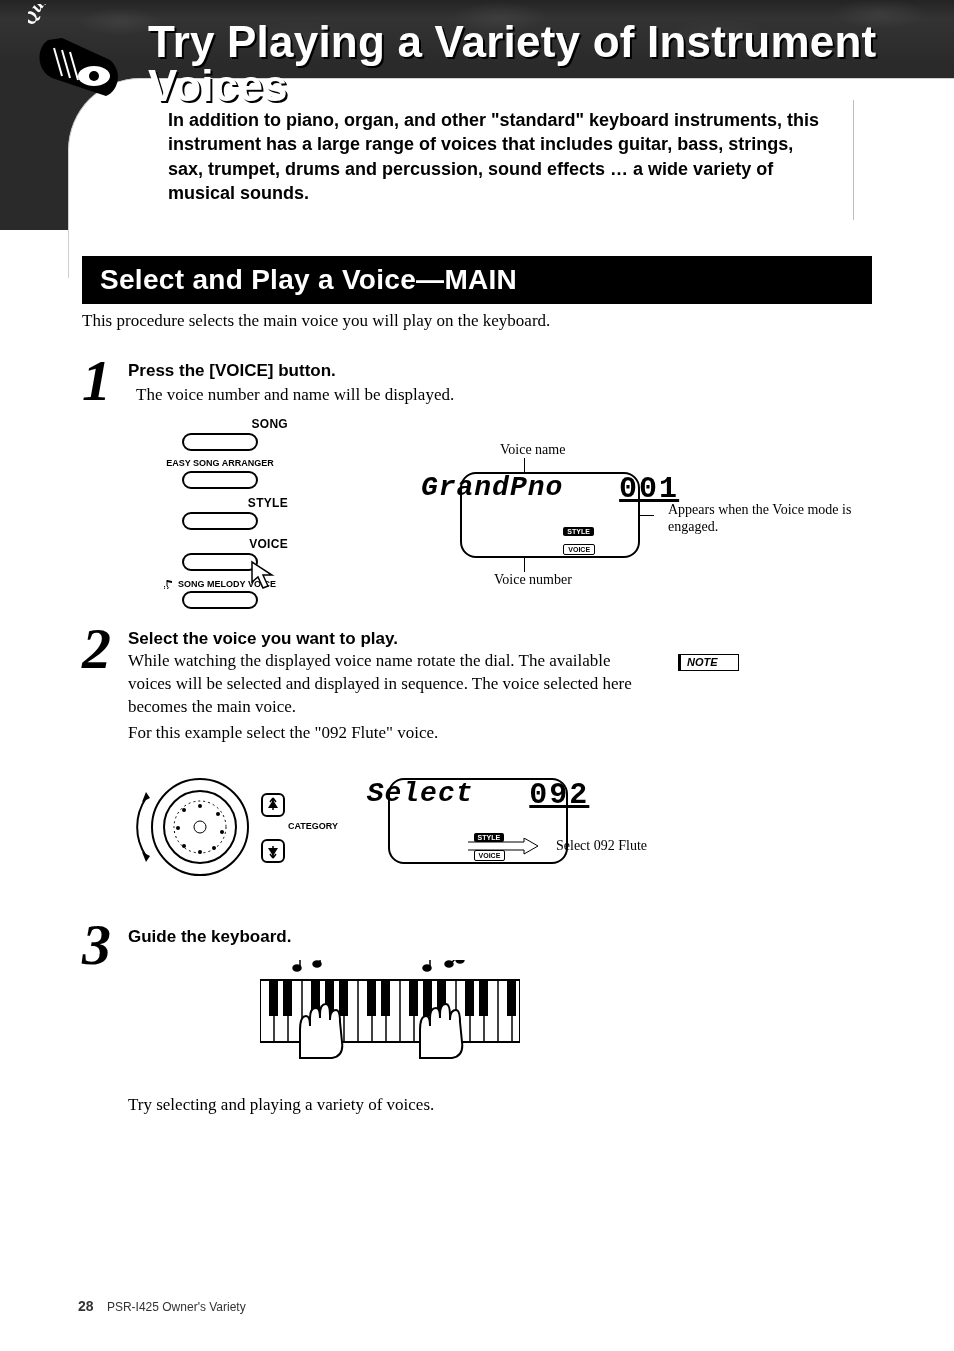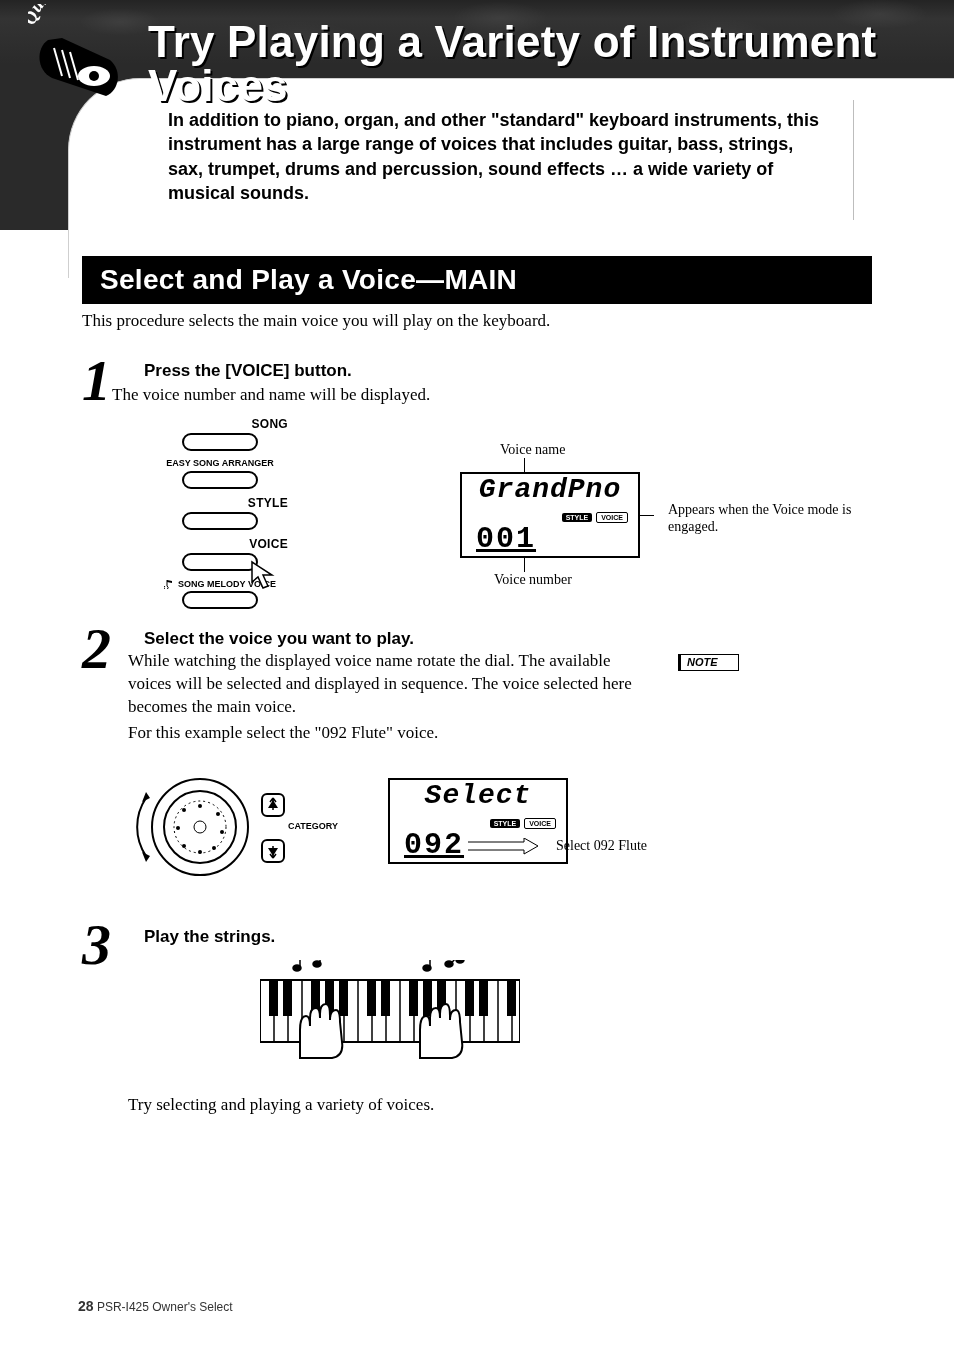--- a/index.html
+++ b/index.html
@@ -1,46 +1,46 @@
 <!DOCTYPE html>
 <html><head>
 <meta charset="utf-8">
 <style>
   * { margin: 0; padding: 0; box-sizing: border-box; }
   body { width: 954px; height: 1351px; background: #fff; font-family: "Times New Roman", serif; position: relative; color: #000; }
-  .sans { font-family: Arial, Helvetica, sans-serif; margin-left: 16px; }
+  .sans { font-family: Arial, Helvetica, sans-serif; }
   .header-band { position: absolute; top: 0; left: 0; width: 954px; height: 230px; background: linear-gradient(180deg, #242424 0%, #333 8%, #2a2a2a 28%); overflow: hidden; }
   .band-swirl { position:absolute; inset:0; background:
      radial-gradient(60px 20px at 120px 22px, #555 0%, transparent 70%),
      radial-gradient(90px 28px at 300px 40px, #4a4a4a 0%, transparent 70%),
      radial-gradient(70px 24px at 500px 18px, #555 0%, transparent 70%),
      radial-gradient(80px 26px at 720px 36px, #4a4a4a 0%, transparent 70%),
      radial-gradient(70px 22px at 880px 14px, #555 0%, transparent 70%);
      opacity:.35;
   }
   .header-cut { position: absolute; top: 78px; left: 68px; width: 886px; height: 200px; background: #fff; border-top-left-radius: 72px 72px; border-left: 1px solid #cfcfcf; border-top: 1px solid #cfcfcf; }
   .quick-guide-badge { position: absolute; top: 4px; left: 28px; width: 100px; height: 100px; }
   .qg-text { font: italic 800 18px/1 Georgia, serif; fill:#fff; }
   .page-title { position: absolute; top: 20px; left: 148px; width: 800px; color: #fff; font: 700 44px/1 Arial, Helvetica, sans-serif; letter-spacing: .2px; text-shadow: 2px 2px 0 #000; }
   .intro { position: absolute; top: 108px; left: 168px; width: 660px; font: 700 18px/1.35 Arial, Helvetica, sans-serif; color: #000; }
   .rule-r { position:absolute; right:100px; top:100px; width:1px; height:120px; background:#bdbdbd; }
   .section-bar { position: absolute; left: 82px; width: 790px; background: #000; color: #fff; font: 700 28px/1 Arial, Helvetica, sans-serif; padding: 10px 18px; letter-spacing: .3px; }
   .body-text { font: 400 17px/1.35 "Times New Roman", serif; }
   .step-num { font: 700 italic 58px/1 "Times New Roman", serif; position: absolute; }
   .step-head { font: 700 17px/1.3 Arial, Helvetica, sans-serif; }
-  .display-box { border: 2px solid #000; border-radius: 0; width: 180px; height: 86px; position: absolute; display:flex; flex-direction:column; align-items:center; justify-content:center; }
+  .display-box { border: 2px solid #000; border-radius: 16px; width: 180px; height: 86px; position: absolute; display:flex; justify-content:center; }
   .lcd-name { font: italic 700 28px/1 "Courier New", monospace; letter-spacing:1px; }
   .lcd-num { font: 700 30px/1 "Courier New", monospace; letter-spacing:2px;text-decoration:underline; }
   .pill { font: 700 7px/1 Arial; padding:1px 4px; border-radius:2px; display:inline-block; }
   .label { font: 400 14px/1.2 "Times New Roman", serif; margin-left: 10px; }
   .note-box { position:absolute; width:190px; }
   .note-head { display:inline-block; border:1px solid #000; border-left:3px solid #000; font:italic 700 11px/1 Arial; padding:2px 20px 2px 6px; background:#fff; }
   .note-body { font: italic 400 12px/1.3 Arial; margin-top:6px; }
   .footer { position:absolute; left:78px; bottom:38px; font: 400 12px/1 Arial, Helvetica, sans-serif; color:#333; }
-  .footer .pn { font-weight:700; font-size:14px; }
+  .footer .pn { font-weight:700; font-size:14px; margin-right:10px; }
   
   .btn-panel { position:absolute; width:136px; }
   .btn-label { font:800 12px/1 Arial; text-align:right; letter-spacing:.3px; }
   .btn-shape { width:76px; height:18px; border:2px solid #000; border-radius:10px; margin:3px auto 8px; background:#fff; }
   .btn-sub { font:700 9px/1 Arial; text-align:center; margin-bottom:3px; }
   .arrow-cursor { position:absolute; }
   
   .dial-wrap { position:absolute; }
   
   .kb-wrap { position:absolute; }
@@ -73,21 +73,21 @@
 </div>
 
 <h1 class="page-title">Try Playing a Variety of Instrument Voices</h1>
 <p class="intro">In addition to piano, organ, and other "standard" keyboard instruments, this instrument has a large range of voices that includes guitar, bass, strings, sax, trumpet, drums and percussion, sound effects … a wide variety of musical sounds.</p>
 
 <div class="section-bar" style="top:256px">Select and Play a Voice—MAIN</div>
 <p class="body-text" style="position:absolute; left:82px; top:310px; width:760px">This procedure selects the main voice you will play on the keyboard.</p>
 
 <div class="step-num" style="left:82px; top:352px">1</div>
 <p class="step-head sans" style="position:absolute; left:128px; top:360px">Press the [VOICE] button.</p>
-<p class="body-text" style="position:absolute; left:112px; top:384px; width:600px">The voice number and name will be displayed.</p>
+<p class="body-text" style="position:absolute; left:136px; top:384px; width:600px">The voice number and name will be displayed.</p>
 
 <div class="btn-panel" style="left:152px; top:418px">
   <div class="btn-label">SONG</div>
   <div class="btn-shape"></div>
   <div class="btn-sub">EASY SONG ARRANGER</div>
   <div class="btn-shape"></div>
   <div class="btn-label">STYLE</div>
   <div class="btn-shape"></div>
   <div class="btn-label">VOICE</div>
   <div class="btn-shape"></div>
@@ -168,21 +168,21 @@
     <span class="pill" style="border:1px solid #000">VOICE</span>
   </div>
   <span class="lcd-num" style="align-self:flex-start; margin-left:14px">092</span>
 </div>
 <svg style="position:absolute; left:468px; top:838px" width="70" height="20">
   <path d="M0 4 L56 4 L56 0 L70 8 L56 16 L56 12 L0 12" fill="none" stroke="#000" stroke-width="1"></path>
 </svg>
 <p class="label" style="position:absolute; left:546px; top:838px">Select 092 Flute</p>
 
 <div class="step-num" style="left:82px; top:916px">3</div>
-<p class="step-head sans" style="position:absolute; left:128px; top:926px">Play the strings.</p>
+<p class="step-head sans" style="position:absolute; left:128px; top:926px">Guide the keyboard.</p>
 
 <div class="kb-wrap" style="left:260px; top:960px">
   <svg width="260" height="100">
 
     <g stroke="#000" stroke-width="1.5" fill="#000">
       <path d="M40 6 L40 -6" fill="none"></path>
         <ellipse cx="37" cy="8" rx="4" ry="3"></ellipse>
       <path d="M60 2 L60 -10 Q66 -6 60 -2" fill="none"></path>
         <ellipse cx="57" cy="4" rx="4" ry="3"></ellipse>
       <path d="M170 6 L170 -6" fill="none"></path>
@@ -234,14 +234,14 @@
       <path d="M40 98 L40 70 Q40 56 46 56 Q50 56 50 66 L50 58 Q50 48 56 48 Q60 48 60 58 L60 54 Q60 44 66 44 Q70 44 70 56 L70 60 Q70 50 76 50 Q80 50 80 62 L82 82 Q84 96 72 98 Z"></path>
       <path d="M160 98 L160 70 Q160 56 166 56 Q170 56 170 66 L170 58 Q170 48 176 48 Q180 48 180 58 L180 54 Q180 44 186 44 Q190 44 190 56 L190 60 Q190 50 196 50 Q200 50 200 62 L202 82 Q204 96 192 98 Z"></path>
     </g>
   </svg>
 </div>
 
 <p class="body-text" style="position:absolute; left:128px; top:1094px; width:600px">Try selecting and playing a variety of voices.</p>
 
 <div class="footer">
   <span class="pn">28</span>
-  <span>PSR-I425  Owner's Select</span>
+  <span>PSR-I425  Owner's Variety</span>
 </div>
 
 </body></html>

